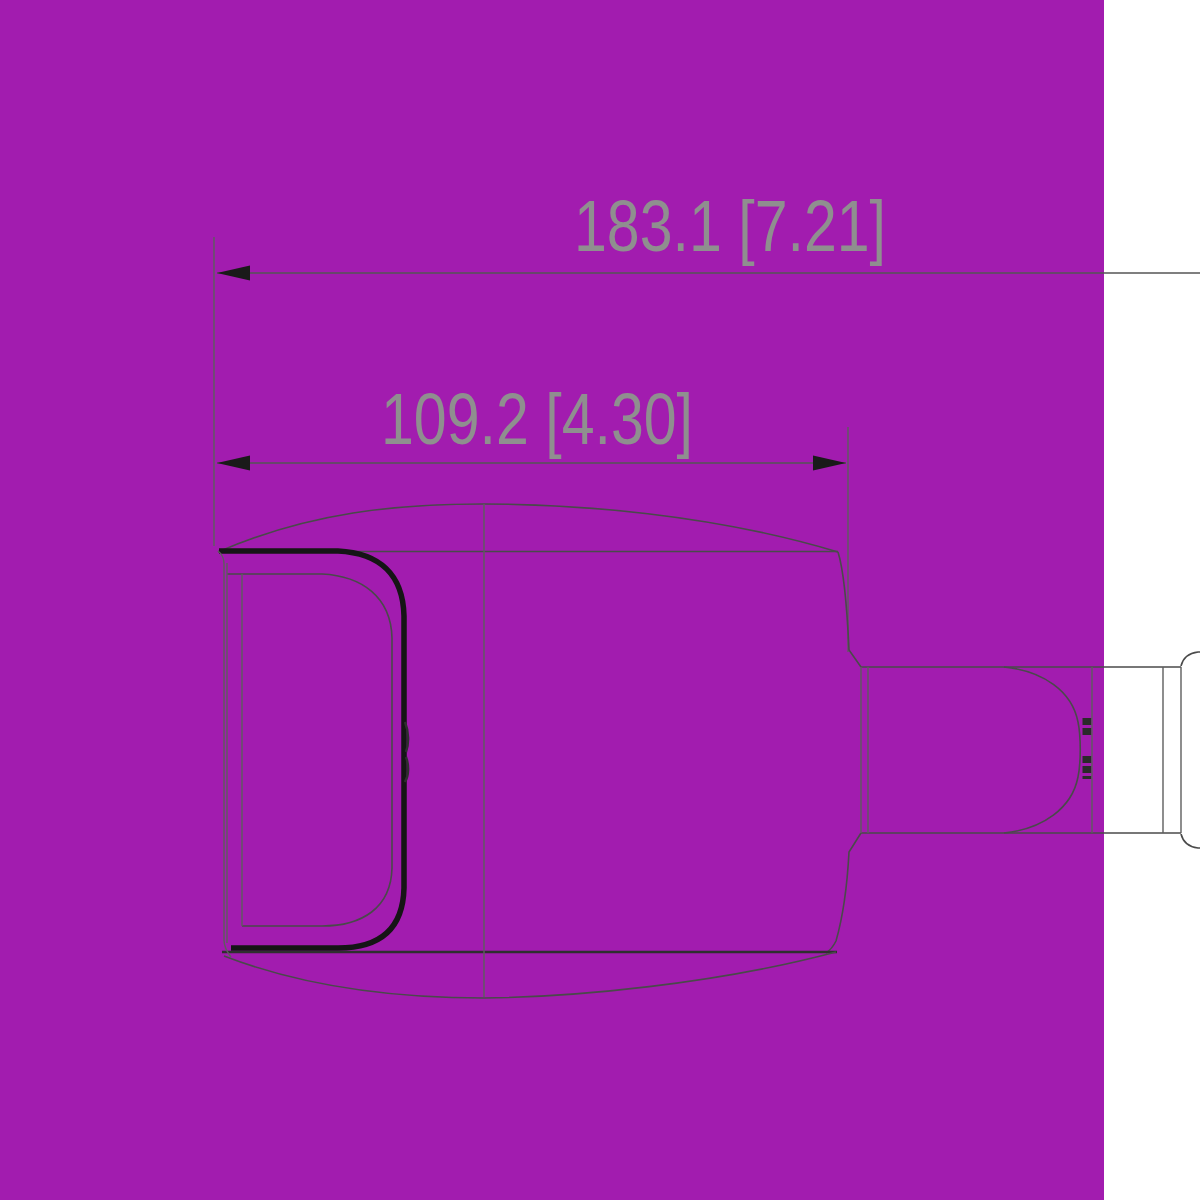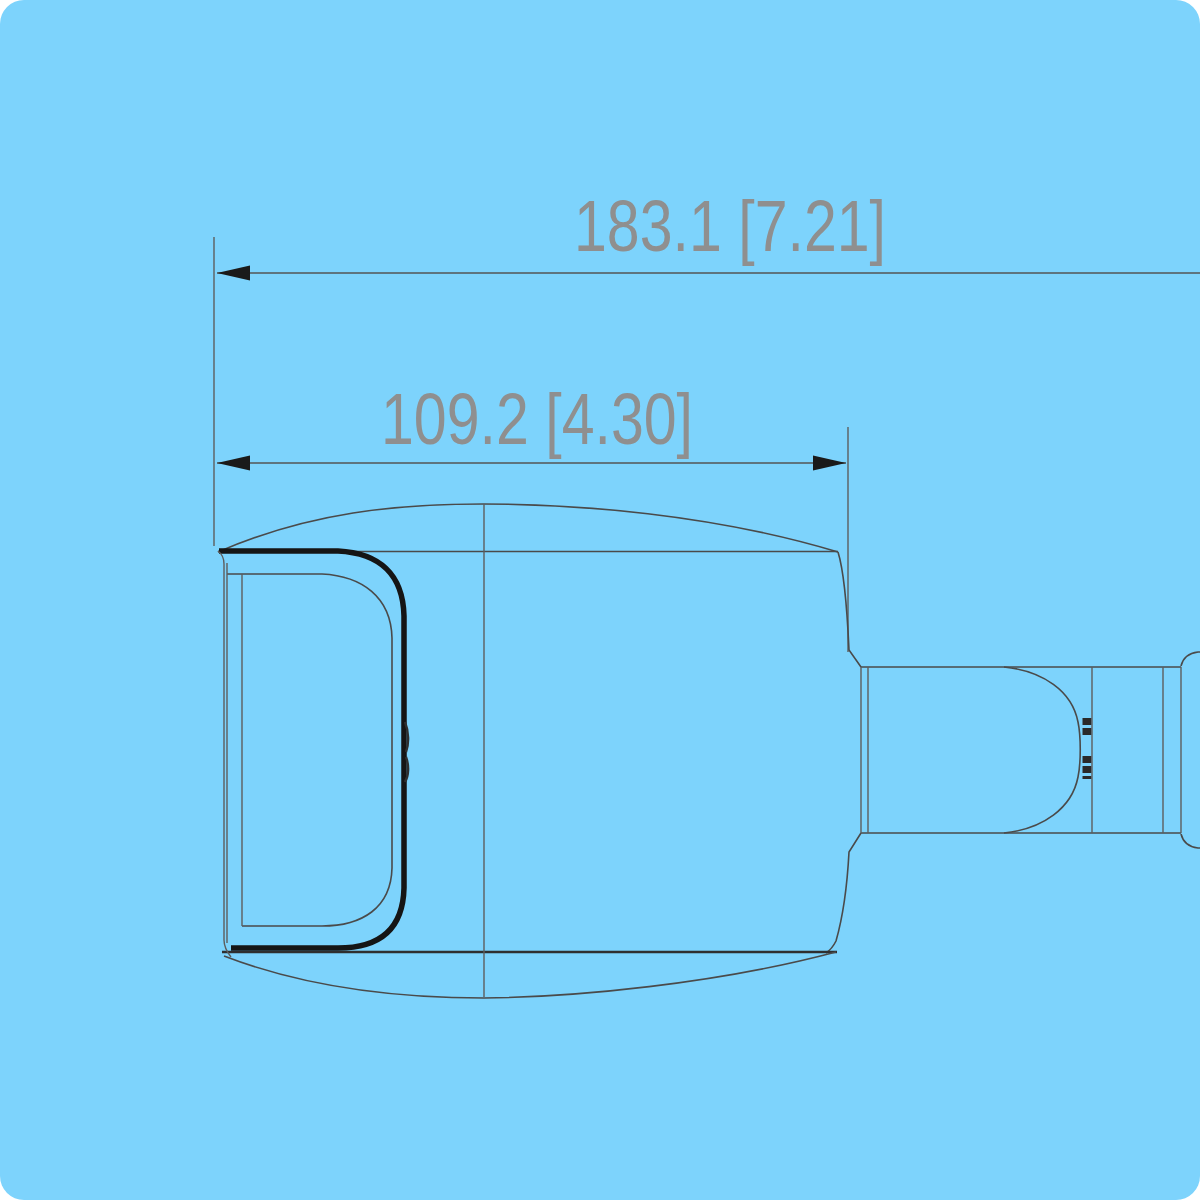--- a/index.html
+++ b/index.html
@@ -1,18 +1,18 @@
 <!DOCTYPE html>
 <html><head>
 <meta charset="utf-8">
 <style>
   html,body{margin:0;padding:0;background:#ffffff;}
   body{width:1200px;height:1200px;position:relative;overflow:hidden;
        font-family:"Liberation Sans", sans-serif;}
-  .canvas{position:absolute;inset:0;width:1200px;height:1200px;background:#7dd3fc;border-radius:24px;}
+  .canvas{position:absolute;inset:0;width:1104px;height:1200px;background:#a21caf;}
   svg{display:block;width:1200px;height:1200px;}
   .dim-label{font-family:"Liberation Sans", sans-serif;
              fill:#8f8f8f;font-size:72px;letter-spacing:0px;}
   .thin{stroke:#4a4a4a;stroke-width:1.6;fill:none;}
   .hair{stroke:#5d5d5d;stroke-width:1.4;fill:none;}
   .dimline{stroke:#555555;stroke-width:1.6;fill:none;}
   .heavy{stroke:#151515;stroke-width:5.5;fill:none;}
   .medium{stroke:#2f2f2f;stroke-width:2.4;fill:none;}
   .arrow{fill:#1a1a1a;stroke:none;}
   .tick{stroke:#2a2a2a;stroke-width:9;fill:none;}

